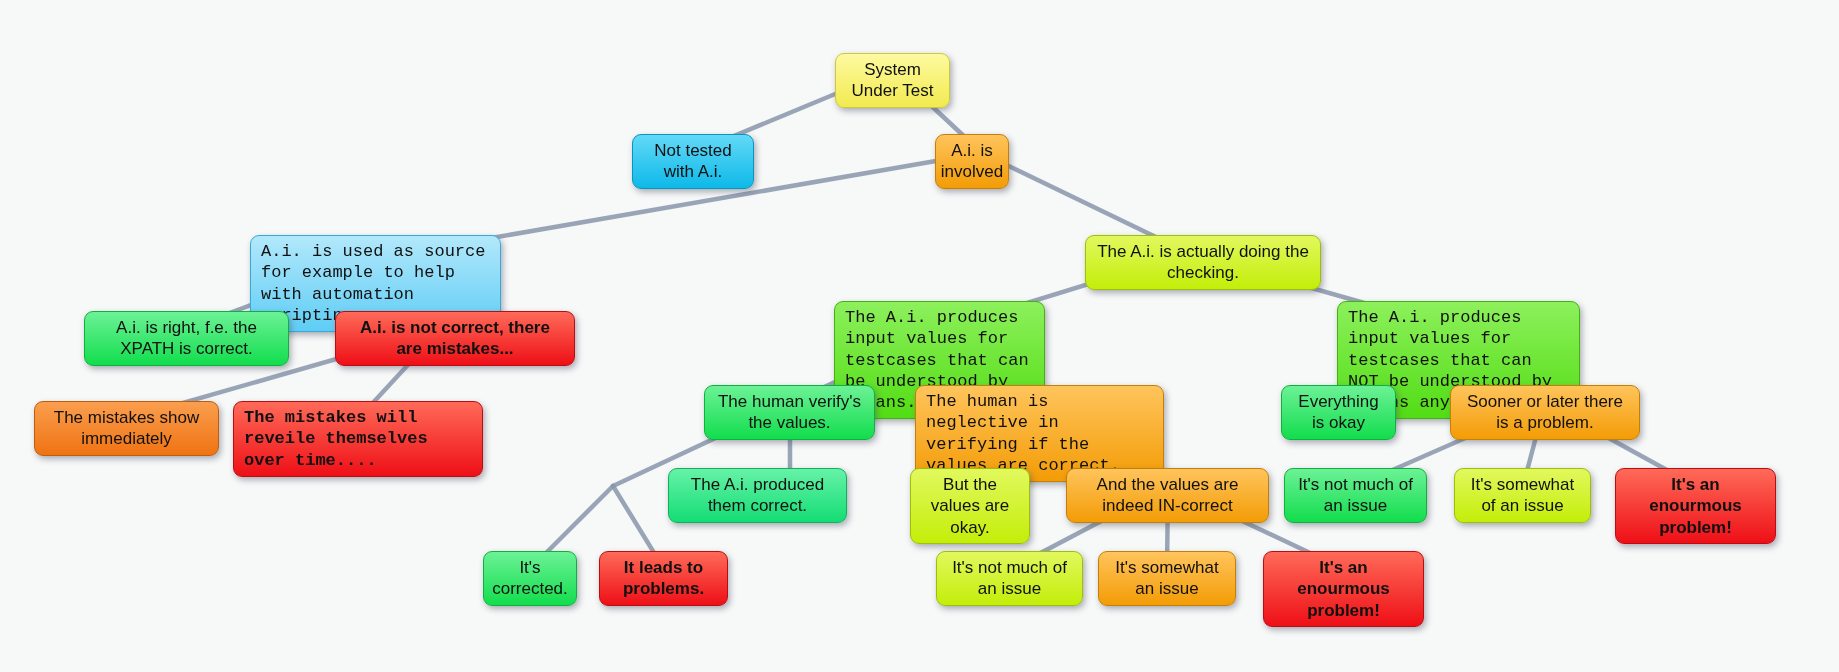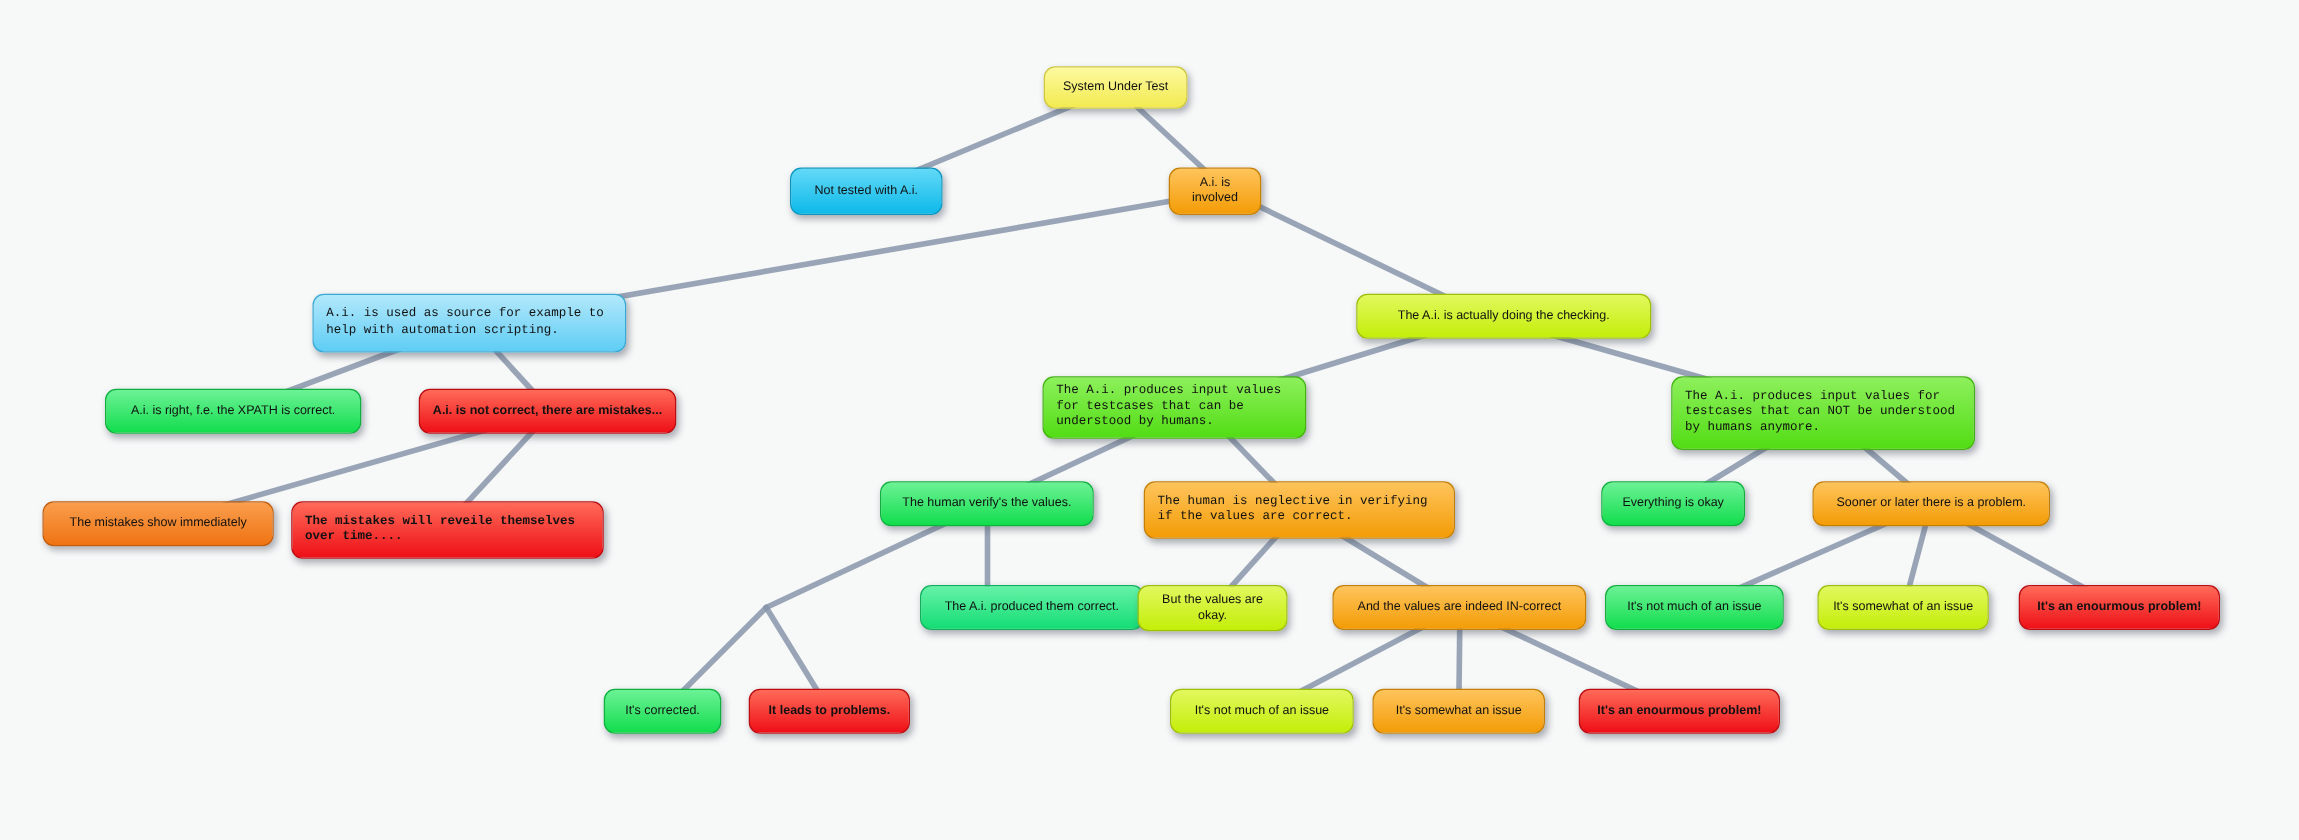--- a/index.html
+++ b/index.html
@@ -10,21 +10,21 @@
   }
   .canvas{
     position:relative;width:1839px;height:672px;background:#f7f8f8;
   }
   .edges{position:absolute;left:0;top:0;width:1839px;height:672px;}
   .edges path{fill:none;stroke:#8897ab;stroke-width:4.5;stroke-linecap:round;opacity:.85;}
   .node{
     position:absolute;box-sizing:border-box;
     display:flex;align-items:center;justify-content:center;
     padding:5px 10px;border-radius:9px;
-    font-size:10px;line-height:1.25;color:#111;
+    font-size:17px;line-height:1.25;color:#111;
     text-align:center;
     border:1px solid rgba(0,0,0,.25);
     box-shadow:2px 3px 6px rgba(70,80,95,.45);
     cursor:pointer;
   }
   .node.multiline{justify-content:flex-start;text-align:left;font-family:Liberation Mono, monospace;}
   .node.bold{font-weight:bold;}
   .c-yellow{background:linear-gradient(#fdfaa0,#f2ea50);border-color:#cfc73e;}
   .c-cyan{background:linear-gradient(#63d9f7,#0db9e9);border-color:#0995bd;}
   .c-orange{background:linear-gradient(#ffc45c,#f39c06);border-color:#c57f05;}
@@ -69,30 +69,30 @@
     <path d="M1545,403 L1523,486"></path>
     <path d="M1545,403 L1696,486"></path>
   </svg>
 
   <div class="node c-yellow" style="left:835px;top:53px;width:115px;min-height:34px">System Under Test</div>
   <div class="node c-cyan" style="left:632px;top:134px;width:122px;min-height:38px">Not tested with A.i.</div>
   <div class="node c-orange" style="left:935px;top:134px;width:74px;min-height:38px">A.i. is involved</div>
   <div class="node c-skyblue multiline" style="left:250px;top:235px;width:251px;min-height:47px">A.i. is used as source for example to help with automation scripting.</div>
   <div class="node c-chartreuse" style="left:1085px;top:235px;width:236px;min-height:36px">The A.i. is actually doing the checking.</div>
   <div class="node c-green" style="left:84px;top:311px;width:205px;min-height:36px">A.i. is right, f.e. the XPATH is correct.</div>
-  <div class="node c-red bold" style="left:335px;top:311px;width:206px;min-height:36px">A.i. is not correct, there are mistakes...</div>
+  <div class="node c-red bold" style="left:335px;top:311px;width:240px;min-height:36px">A.i. is not correct, there are mistakes...</div>
   <div class="node c-brightgreen multiline" style="left:834px;top:301px;width:211px;min-height:46px">The A.i. produces input values for testcases that can be understood by humans.</div>
   <div class="node c-brightgreen multiline" style="left:1337px;top:301px;width:243px;min-height:59px">The A.i. produces input values for testcases that can NOT be understood by humans anymore.</div>
   <div class="node c-orangered" style="left:34px;top:401px;width:185px;min-height:36px">The mistakes show immediately</div>
   <div class="node c-red bold multiline" style="left:233px;top:401px;width:250px;min-height:46px">The mistakes will reveile themselves over time....</div>
   <div class="node c-green" style="left:704px;top:385px;width:171px;min-height:36px">The human verify's the values.</div>
   <div class="node c-orange multiline" style="left:915px;top:385px;width:249px;min-height:46px">The human is neglective in verifying if the values are correct.</div>
   <div class="node c-green" style="left:1281px;top:385px;width:115px;min-height:36px">Everything is okay</div>
   <div class="node c-orange" style="left:1450px;top:385px;width:190px;min-height:36px">Sooner or later there is a problem.</div>
-  <div class="node c-springgreen" style="left:736px;top:468px;width:179px;min-height:36px">The A.i. produced them correct.</div>
+  <div class="node c-springgreen" style="left:668px;top:468px;width:179px;min-height:36px">The A.i. produced them correct.</div>
   <div class="node c-chartreuse" style="left:910px;top:468px;width:120px;min-height:36px">But the values are okay.</div>
   <div class="node c-orange" style="left:1066px;top:468px;width:203px;min-height:36px">And the values are indeed IN-correct</div>
   <div class="node c-green" style="left:1284px;top:468px;width:143px;min-height:36px">It's not much of an issue</div>
   <div class="node c-chartreuse" style="left:1454px;top:468px;width:137px;min-height:36px">It's somewhat of an issue</div>
   <div class="node c-red bold" style="left:1615px;top:468px;width:161px;min-height:36px">It's an enourmous problem!</div>
   <div class="node c-green" style="left:483px;top:551px;width:94px;min-height:36px">It's corrected.</div>
   <div class="node c-red bold" style="left:599px;top:551px;width:129px;min-height:36px">It leads to problems.</div>
   <div class="node c-chartreuse" style="left:936px;top:551px;width:147px;min-height:36px">It's not much of an issue</div>
   <div class="node c-orange" style="left:1098px;top:551px;width:138px;min-height:36px">It's somewhat an issue</div>
   <div class="node c-red bold" style="left:1263px;top:551px;width:161px;min-height:36px">It's an enourmous problem!</div>

